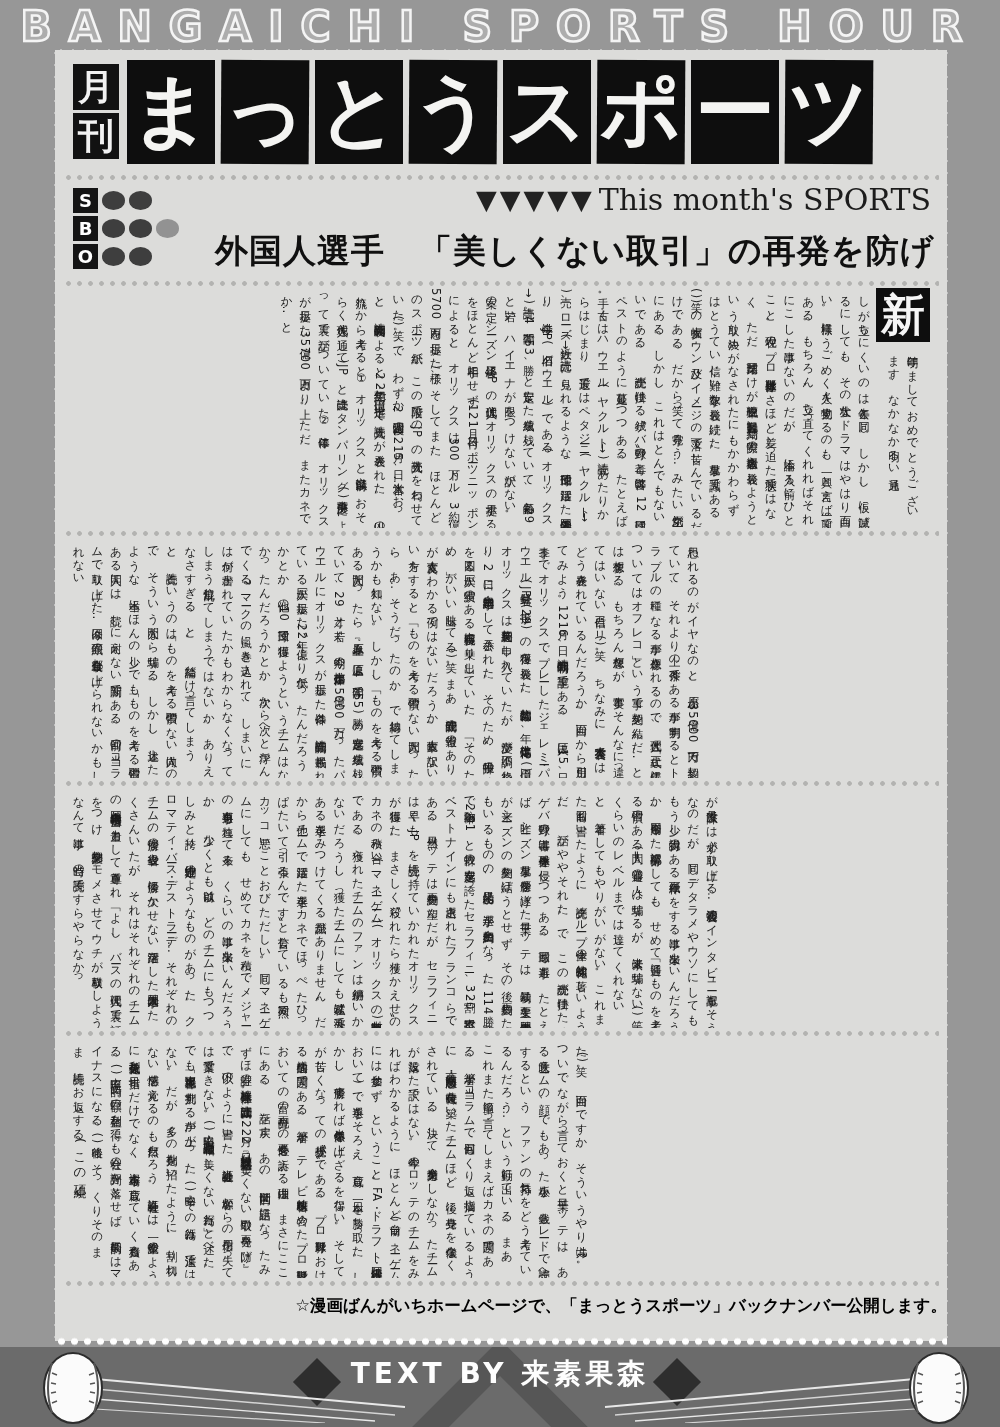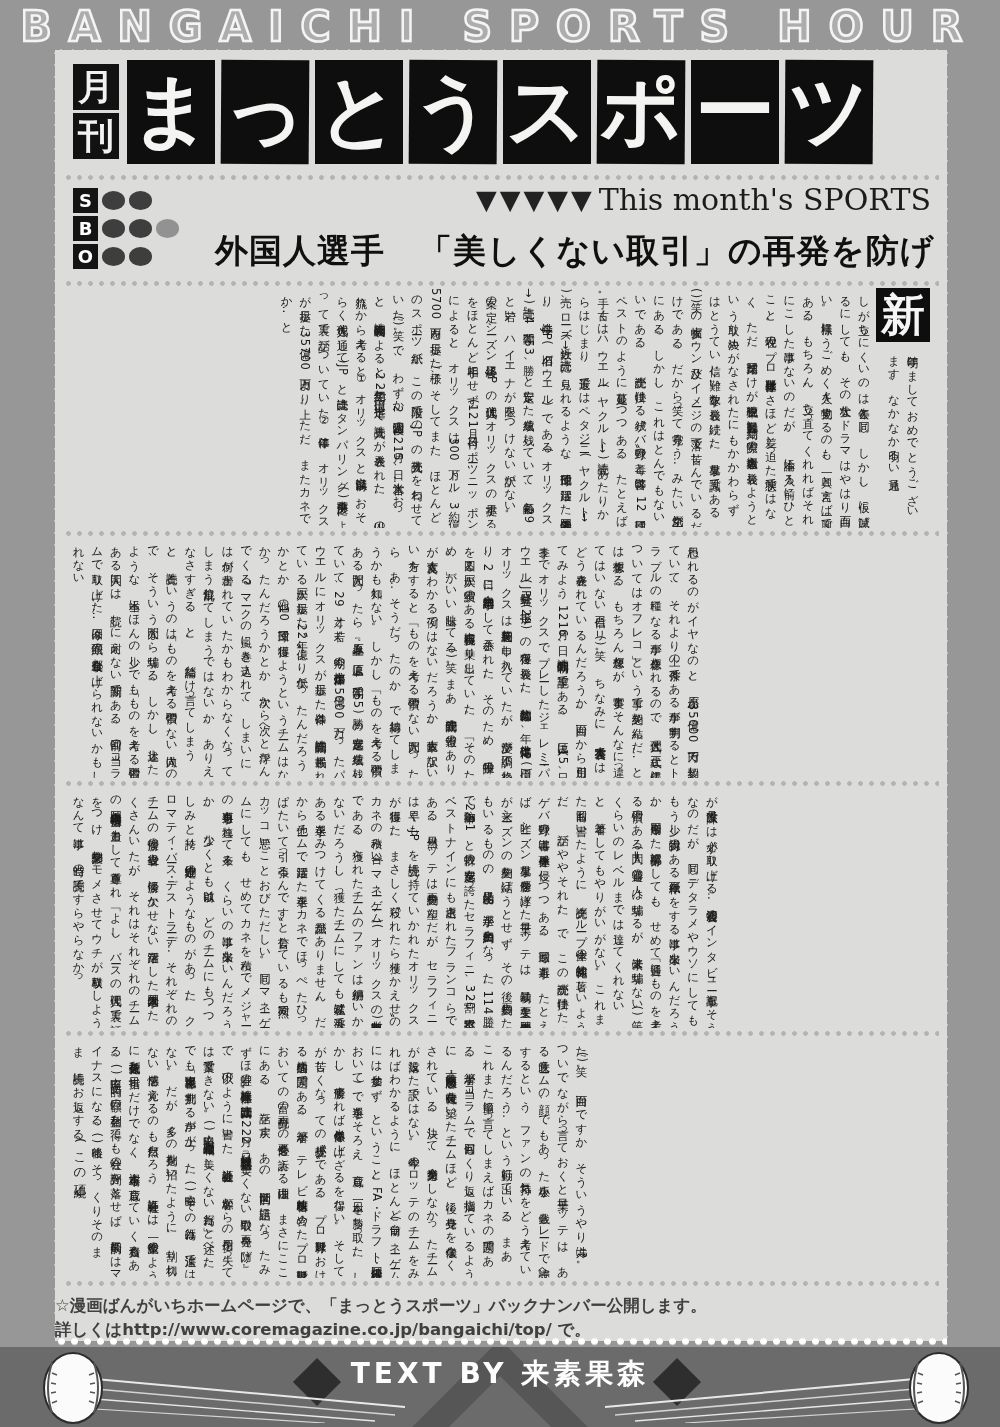--- a/index.html
+++ b/index.html
@@ -57,21 +57,21 @@
     font-size:11.5px;line-height:1.62;letter-spacing:.6px;
     color:#1b1b1b;height:100%;
   }
   .band1{display:flex;flex-direction:row-reverse;}
   .b1-right{width:60px;display:flex;flex-direction:column;align-items:center;flex:none;}
   .dropcap{width:54px;height:54px;background:#0e0e0e;color:#f5f5f5;font-size:44px;font-weight:bold;display:flex;align-items:center;justify-content:center;margin-bottom:5px;flex:none;}
   .b1-lead{height:178px;}
   .b1-rest{flex:1;height:240px;}
   .endnote{position:absolute;left:2px;top:100px;writing-mode:vertical-rl;font-size:12.5px;letter-spacing:1px;color:#1b1b1b;}
   
-  .footnote{height:56px;padding-top:6px;text-align:left;font-weight:bold;font-size:16.5px;line-height:1.45;color:#404040;}
+  .footnote{height:56px;padding-top:6px;text-align:right;font-weight:bold;font-size:16.5px;line-height:1.45;color:#000000;}
   
   .footer{
     position:absolute;left:0;top:1347px;width:1000px;height:80px;
     background:#6b6b6b;overflow:hidden;
   }
   .diamond-big{position:absolute;left:50%;top:46px;width:260px;height:260px;margin-left:-130px;transform:rotate(45deg);border:26px solid #565656;box-sizing:border-box;}
   .diamond-sm{position:absolute;width:34px;height:34px;background:#2e2e2e;transform:rotate(45deg);top:18px;}
   .diamond-sm.l{left:300px;} .diamond-sm.r{left:660px;}
   .credit{position:absolute;left:0;top:8px;width:1000px;text-align:center;color:#fdfdfd;font-weight:bold;font-size:28px;letter-spacing:4px;white-space:nowrap;}
   .series{position:absolute;left:0;top:44px;width:1000px;text-align:center;font-weight:bold;font-size:26px;letter-spacing:24px;color:#7e7e7e;-webkit-text-stroke:1.6px #efefef;white-space:nowrap;}
@@ -162,21 +162,20 @@
 
   <div class="band">
     <div class="vtext">た(笑)。　面白いですか、そういうやり方は?。ついでながら言っておくと千葉ロッテは、ある意味チームの顔、でもあった小坂を、金銭トレードで読売へ放出するという、ファンの気持ちをどう考えているんだろう…という行動に出ている。まあ、これまた簡単に言ってしまえばカネの問題である。筆者が当コラムで何回もくり返し指摘しているように、西鉄・南海・阪急と黄金時代を築いたチームほど、後に身売りを余儀なくされている。決して、企業努力をしなかったチームが没落した訳ではない。今年のロッテのチームをみればわかるように、ほとんど自前(マネーゲームには参加せず、ということ。FA・ドラフト・外国人獲得において)で選手をそろえ、育成し、日本一を勝ち取った。しかし、優勝すれば当然年俸を上げざるを得ない。そして経営が苦しくなっての〝小坂売り〟である。プロ野球界における構造的な問題である。筆者が、テレビ放映権料を含めたプロ野球界においての富の再配分、の必要性を訴える理由は、まさにここにある。　話を戻す。あの、世間的に話題になったみずほ証券の株誤発注事件。読売新聞は12月22日付社説『株利益返上 「美しくない取引」の再発を防げ』で、以下のように書いた　証券会社は、顧客からの信用を失っては営業できない。(中略)与謝野金融相は「美しくない行為だ」と述べた。自民党内でも「火事場泥棒」と批判する声が上がった。(中略)その行為は、違法ではない。だが、多くの批判を招いたように、割り切れない感情を覚えるのも自然だろう。証券会社には、一般企業のように利益最大化を目指すだけでなく、資本市場を育成していく責務もある。(中略)一時的に巨額の利益を得ても会社の評判を落とせば、長期的にはマイナスになる。(後略)　そっくりそのまま、読売にお返しする。</div>
     <div class="endnote">(この項続く)</div>
   </div>
 
   <div class="hdots"></div>
 
   <div class="footnote">
     <div>☆漫画ばんがいちホームページで、「まっとうスポーツ」バックナンバー公開します。</div>
-    <div>詳しくはhttp://www.coremagazine.co.jp/bangaichi/top/ で。</div>
   </div>
 
 </div>
 
 <div class="fd-h fd-bottom"></div>
 
 <div class="footer">
   <div class="diamond-big"></div>
   <div class="diamond-sm l"></div>
   <div class="diamond-sm r"></div>

